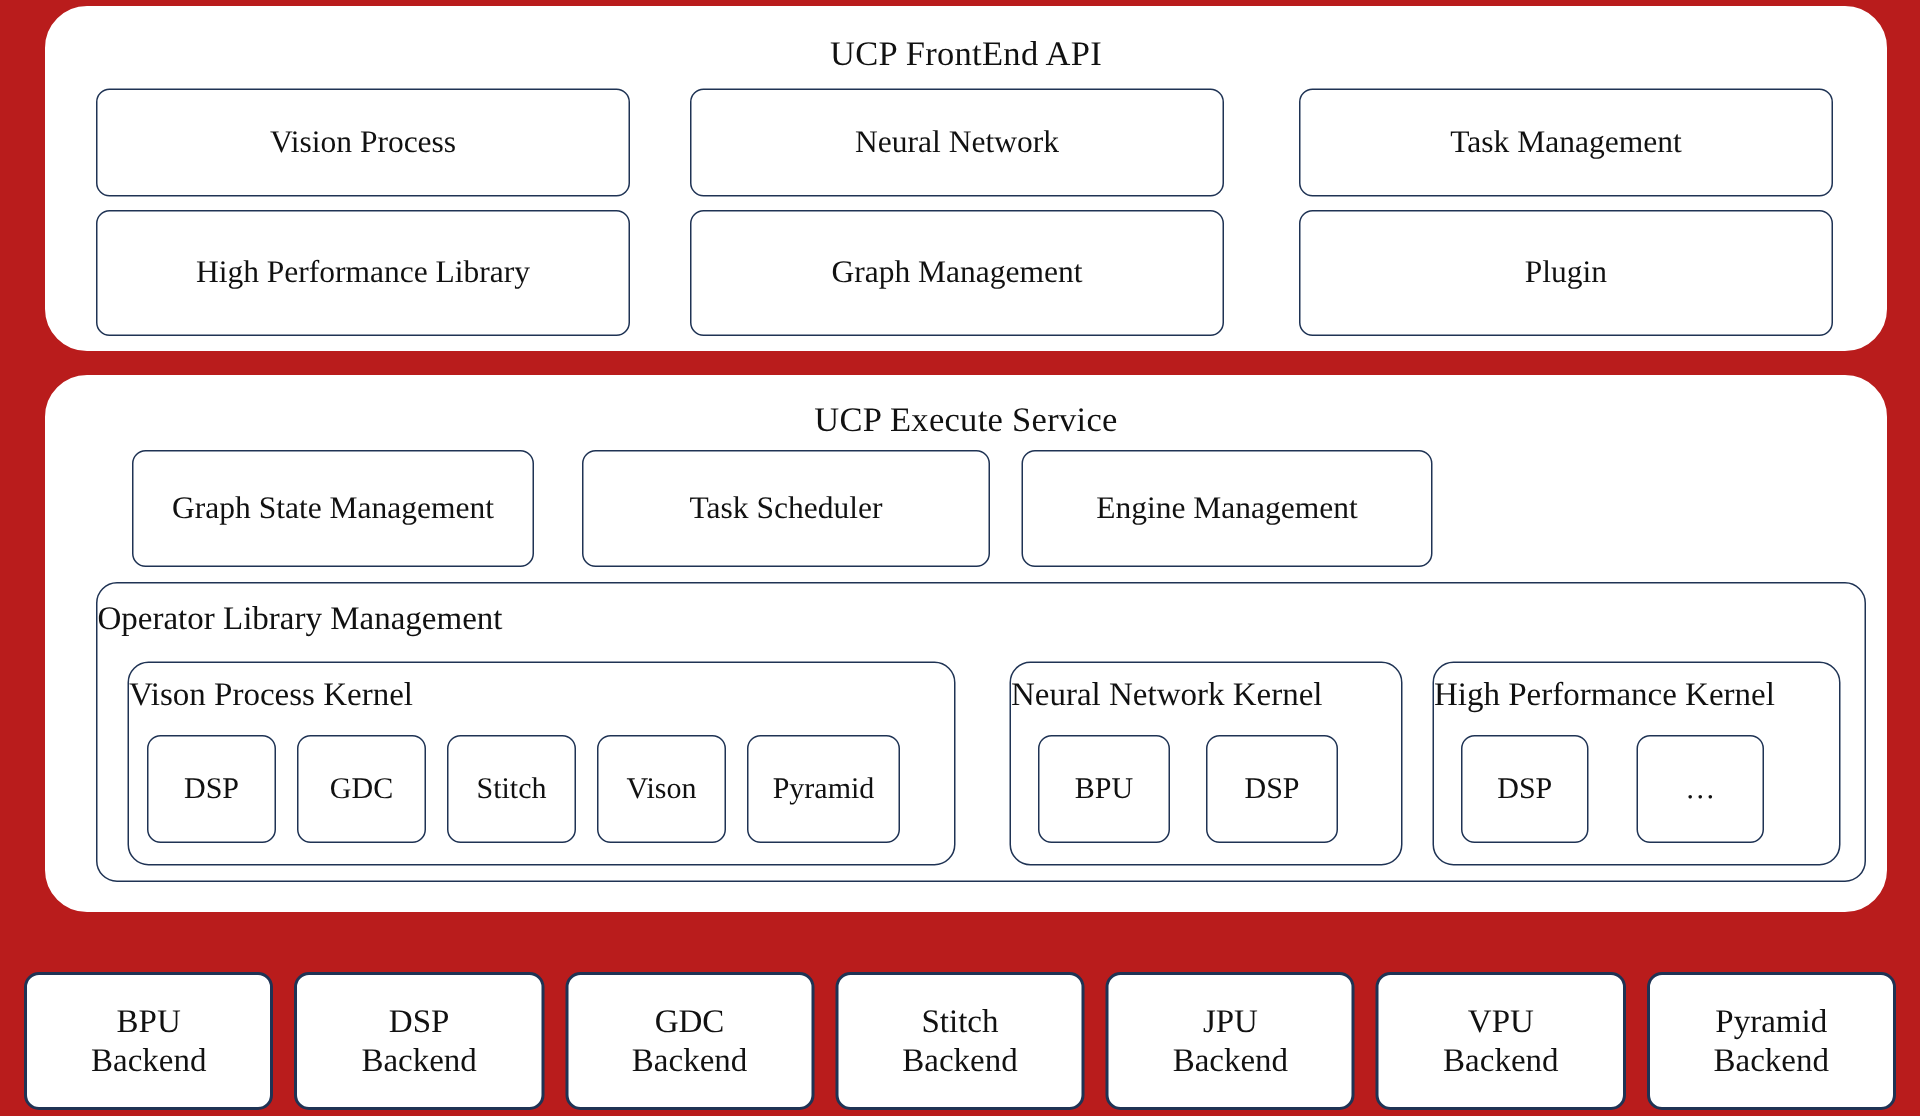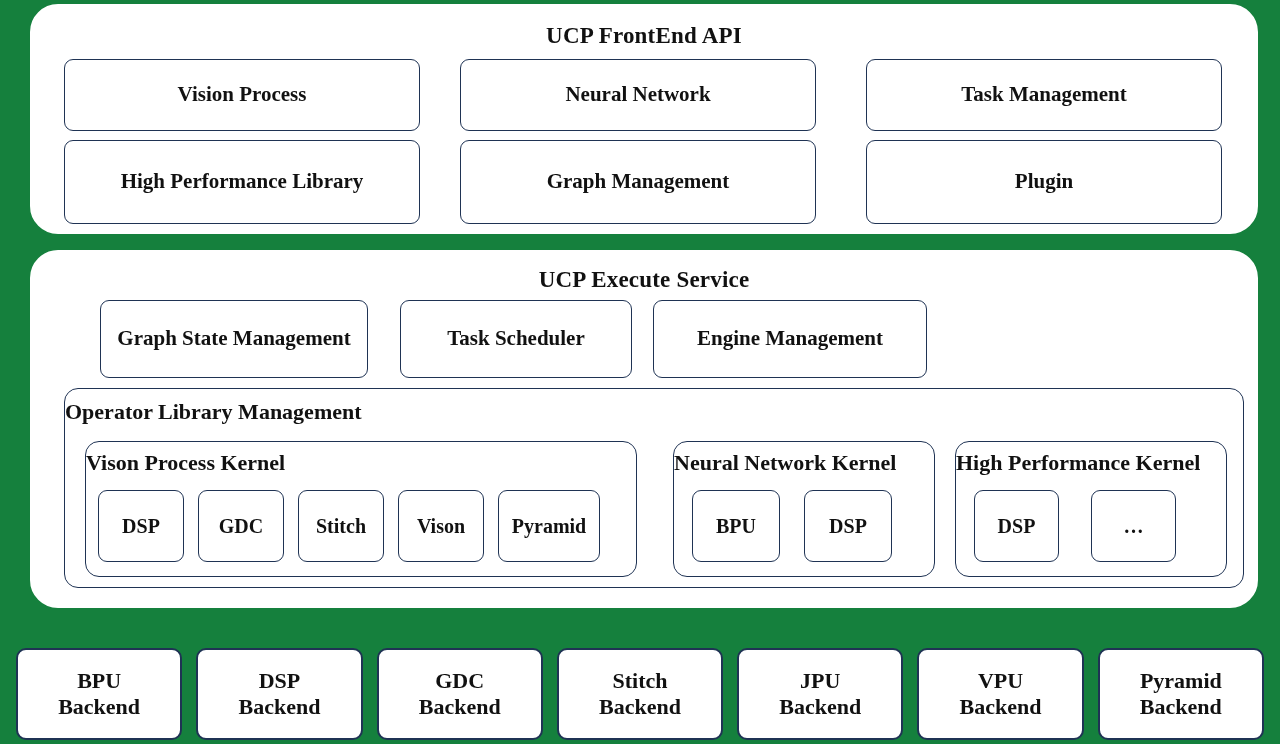--- a/index.html
+++ b/index.html
@@ -6,22 +6,21 @@
   html, body {
     margin: 0; padding: 0;
     width: 1280px; height: 744px;
     background: #000000;
     font-family: "Liberation Serif", "DejaVu Serif", serif;
     overflow: hidden;
   }
   #root {
     position: relative;
     width: 1280px; height: 744px;
-    background: #15803d;
-    font-weight: bold;
+    background: #b91c1c;
   }
 
   
   .panel {
     position: absolute;
     background: #ffffff;
     border: 2px solid #ffffff;
     border-radius: 28px;
   }
   .panel-title {
@@ -70,22 +69,22 @@
   #fe-row1 .obox { height: 72px; width: 100%; }
   #fe-row2 .obox { height: 84px; width: 100%; }
 
   
   #execute { left: 30px; top: 250px; width: 1228px; height: 358px; }
   #execute .panel-title { margin-top: 16px; }
 
   #exec-row { position: absolute; left: 32px; top: 48px; width: 1180px; height: 78px; display: flex; }
   #exec-row .obox { height: 78px; }
   .ex1 { width: 270px; }
-  .ex2 { width: 268px; margin-left: 36px; }
-  .ex3 { width: 232px; margin-left: 32px; }
+  .ex2 { width: 268px; margin-left: 24px; }
+  .ex3 { width: 272px; margin-left: 32px; }
   .ex4 { width: 274px; margin-left: 21px; }
 
   #oplib { position: absolute; left: 32px; top: 136px; width: 1180px; height: 200px; }
   #oplib > .group-title { margin-top: 12px; }
 
   .kgroup { position: absolute; top: 52px; height: 136px; }
   #k-vision { left: 20px; width: 552px; }
   #k-nn { left: 608px; width: 262px; }
   #k-hp { left: 890px; width: 272px; }
   .kgroup > .group-title { margin-top: 10px; }

